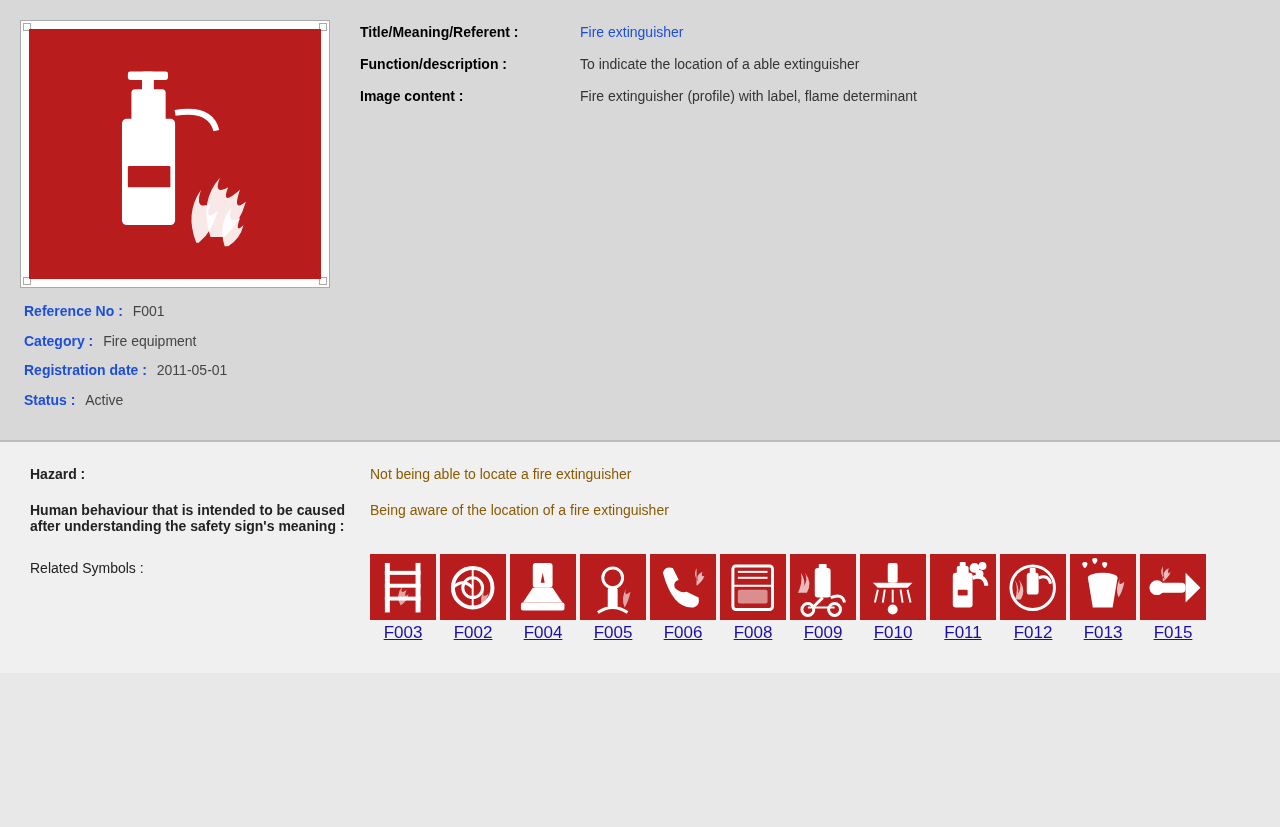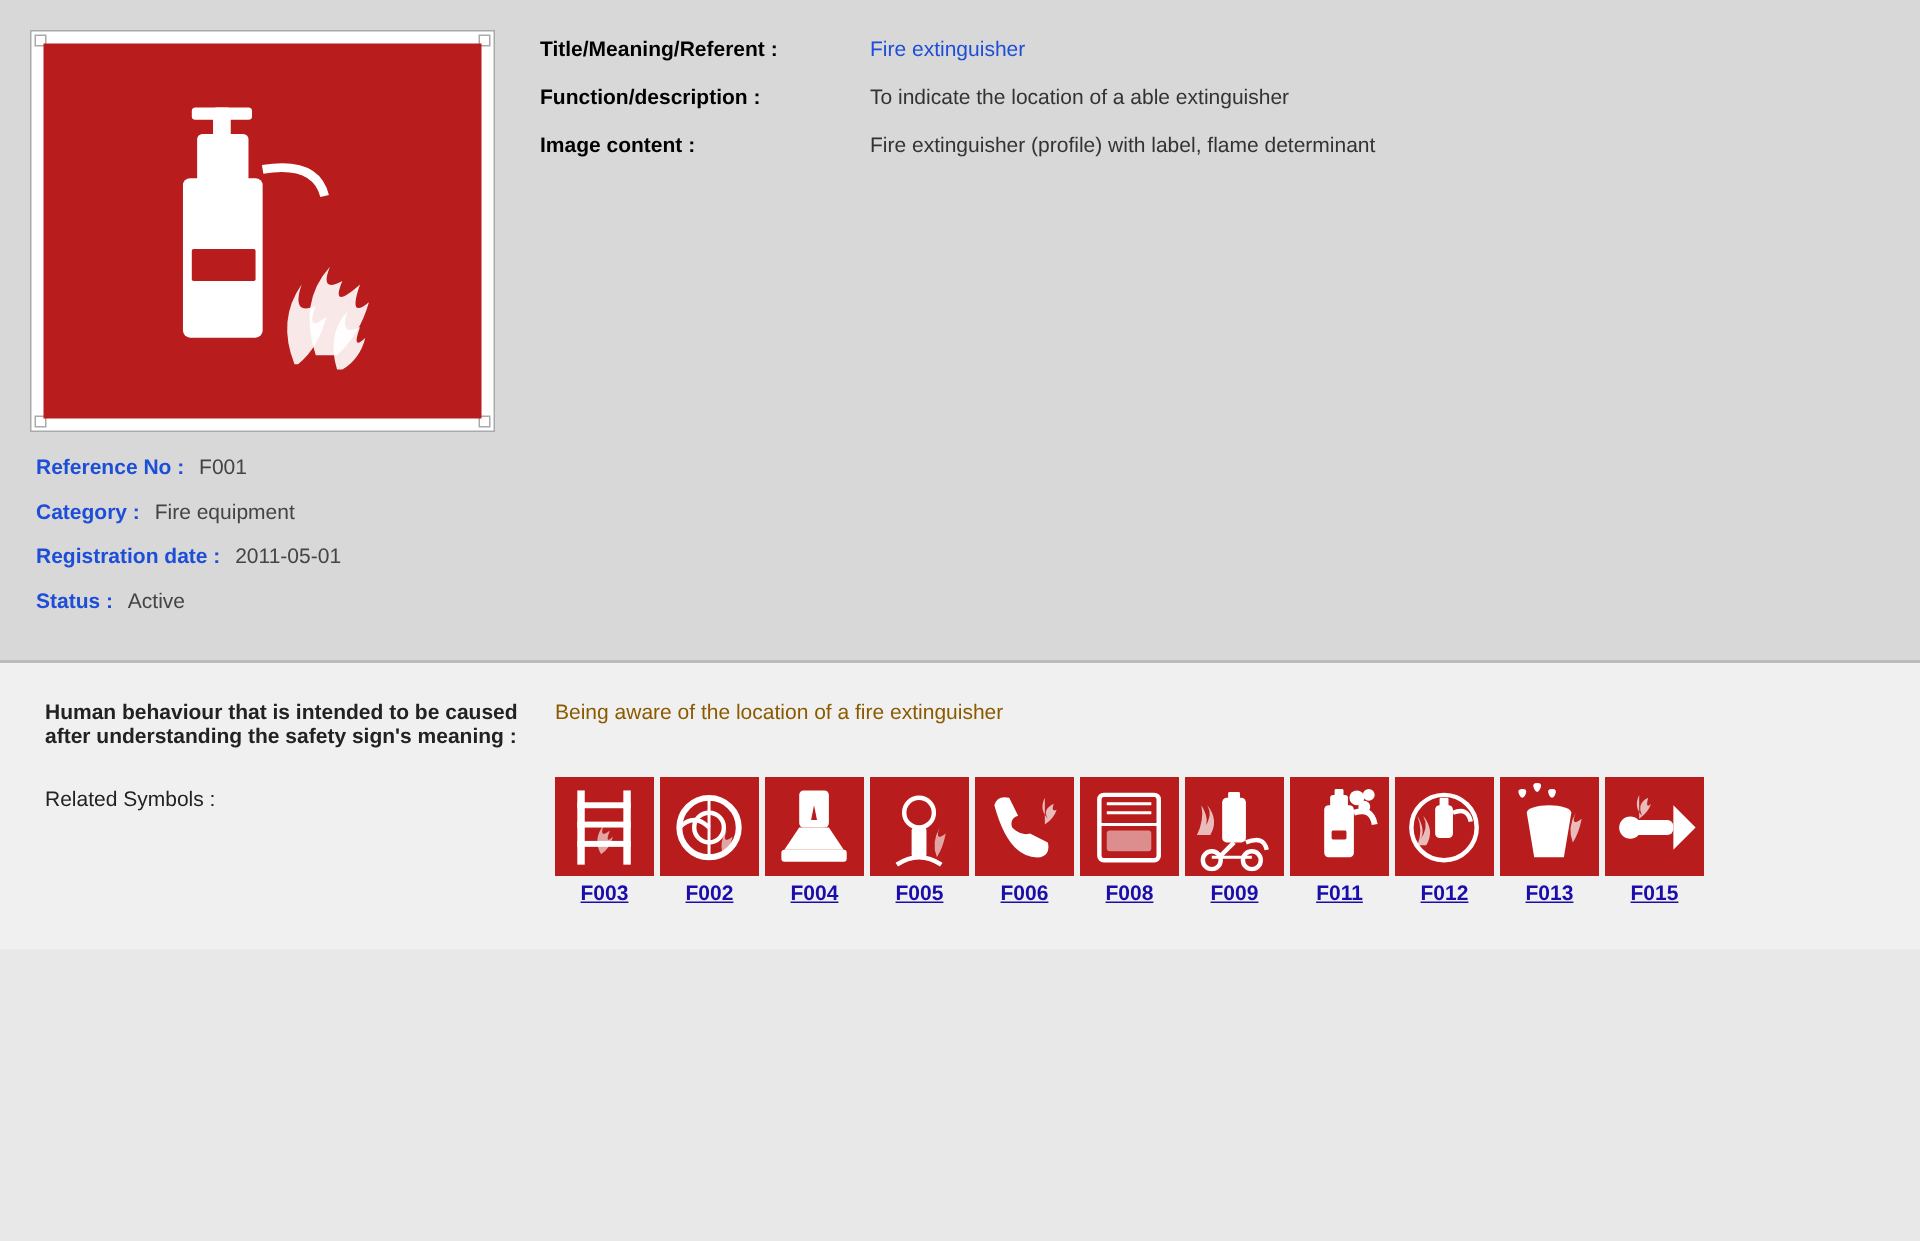--- a/index.html
+++ b/index.html
@@ -148,26 +148,25 @@
       justify-content: center;
       overflow: hidden;
     }
 
     .symbol-box svg {
       width: 90%;
       height: 90%;
     }
 
     .symbol-code {
-      font-size: 14px;
+      font-size: 17px;
       color: #1a0dab;
       margin-top: 3px;
       text-decoration: underline;
       cursor: pointer;
-      font-weight: bold;
     }
 
     
     .corner-tl, .corner-tr, .corner-bl, .corner-br {
       position: absolute;
       width: 8px;
       height: 8px;
       background: white;
       border: 1px solid #aaa;
     }
@@ -239,20 +238,24 @@
     </div>
     <div class="info-row">
       <span class="info-label">Image content :</span>
       <span class="info-value">Fire extinguisher (profile) with label, flame determinant</span>
     </div>
   </div>
 </div>
 
 <div class="bottom-section">
   <div class="bottom-row">
+    <span class="bottom-label">Hazard :</span>
+    <span class="bottom-value">Not being able to locate a fire extinguisher</span>
+  </div>
+  <div class="bottom-row">
     <span class="bottom-label">Human behaviour that is intended to be caused after understanding the safety sign's meaning :</span>
     <span class="bottom-value">Being aware of the location of a fire extinguisher</span>
   </div>
   <div class="related-symbols-row">
     <span class="symbols-label">Related Symbols :</span>
     <div class="symbols-grid" id="symbols-grid">
     <div class="symbol-item">
           <div class="symbol-box">
             <svg viewBox="0 0 60 60" xmlns="http://www.w3.org/2000/svg">
 
@@ -346,20 +349,37 @@
 
     <path d="M5 35 Q10 25 8 15 Q14 25 10 30 Q16 22 12 15 Q20 25 14 35Z" fill="white" opacity="0.7"></path>
   </svg>
           </div>
           <span class="symbol-code">F009</span>
         </div>
         <div class="symbol-item">
           <div class="symbol-box">
             <svg viewBox="0 0 60 60" xmlns="http://www.w3.org/2000/svg">
 
+    <rect x="25" y="5" width="10" height="20" rx="2" fill="white"></rect>
+    <path d="M10 25 L50 25 L45 30 L15 30 Z" fill="white"></path>
+    <line x1="15" y1="32" x2="12" y2="45" stroke="white" stroke-width="2"></line>
+    <line x1="22" y1="32" x2="20" y2="45" stroke="white" stroke-width="2"></line>
+    <line x1="30" y1="32" x2="30" y2="45" stroke="white" stroke-width="2"></line>
+    <line x1="38" y1="32" x2="40" y2="45" stroke="white" stroke-width="2"></line>
+    <line x1="45" y1="32" x2="48" y2="45" stroke="white" stroke-width="2"></line>
+
+    <circle cx="30" cy="52" r="5" fill="white"></circle>
+  </svg>
+          </div>
+          <span class="symbol-code">F010</span>
+        </div>
+        <div class="symbol-item">
+          <div class="symbol-box">
+            <svg viewBox="0 0 60 60" xmlns="http://www.w3.org/2000/svg">
+
     <rect x="20" y="15" width="20" height="35" rx="3" fill="white"></rect>
     <rect x="24" y="8" width="12" height="12" rx="2" fill="white"></rect>
     <rect x="27" y="4" width="6" height="8" rx="1" fill="white"></rect>
     <path d="M40 20 Q52 16 54 28" stroke="white" stroke-width="4" fill="none"></path>
 
     <circle cx="42" cy="10" r="5" fill="white"></circle>
     <circle cx="50" cy="8" r="4" fill="white"></circle>
     <circle cx="47" cy="16" r="4" fill="white"></circle>
     <rect x="25" y="32" width="10" height="6" rx="1" fill="#b81c1c"></rect>
   </svg>

